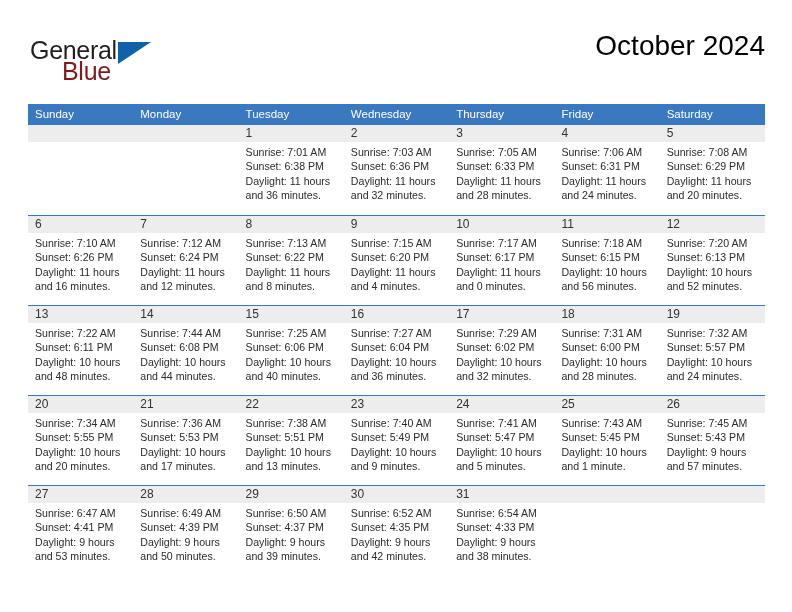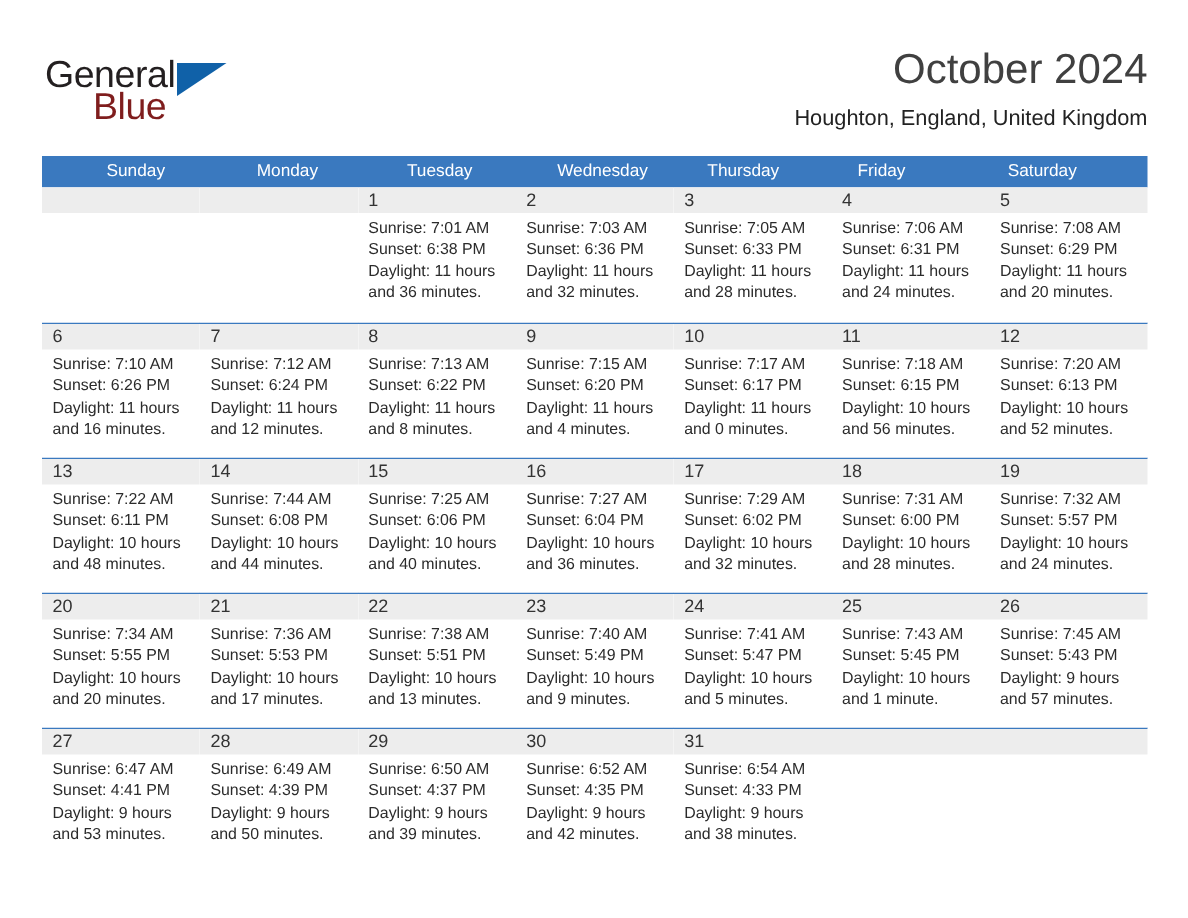--- a/index.html
+++ b/index.html
@@ -67,21 +67,21 @@
   }
 
   .title-block {
     position: absolute;
     right: 0;
     top: 0;
     text-align: right;
   }
   .cal-title {
     font-size: 28px;
-    color: #404040;
+    color: #000000;
     line-height: 36px;
     font-weight: 400;
     white-space: nowrap;
   }
   .cal-subtitle {
     font-size: 14.5px;
     color: #222222;
     line-height: 22px;
     font-weight: 400;
     margin-top: 4px;
@@ -92,21 +92,20 @@
   .calendar {
     position: absolute;
     left: 28px;
     top: 104px;
     width: 737px;
   }
   .weekday-row {
     display: flex;
     background: #3a79bf;
     height: 21px;
-    padding-left: 36px;
   }
   .weekday {
     flex: 1 1 0;
     min-width: 0;
     color: #ffffff;
     font-size: 11.5px;
     line-height: 21px;
     padding-left: 7px;
     box-sizing: border-box;
     white-space: nowrap;
@@ -161,21 +160,20 @@
   <div class="header">
 
     <div class="logo">
       <span class="logo-general">General</span>
       <span class="logo-triangle"></span>
       <span class="logo-blue">Blue</span>
     </div>
 
     <div class="title-block">
       <div class="cal-title">October 2024</div>
-      <div class="cal-subtitle">Houghton, England, United Kingdom</div>
     </div>
 
   </div>
 
   <div class="calendar">
     <div class="weekday-row" id="weekday-row">
         <div class="weekday">Sunday</div>
         <div class="weekday">Monday</div>
         <div class="weekday">Tuesday</div>
         <div class="weekday">Wednesday</div>

